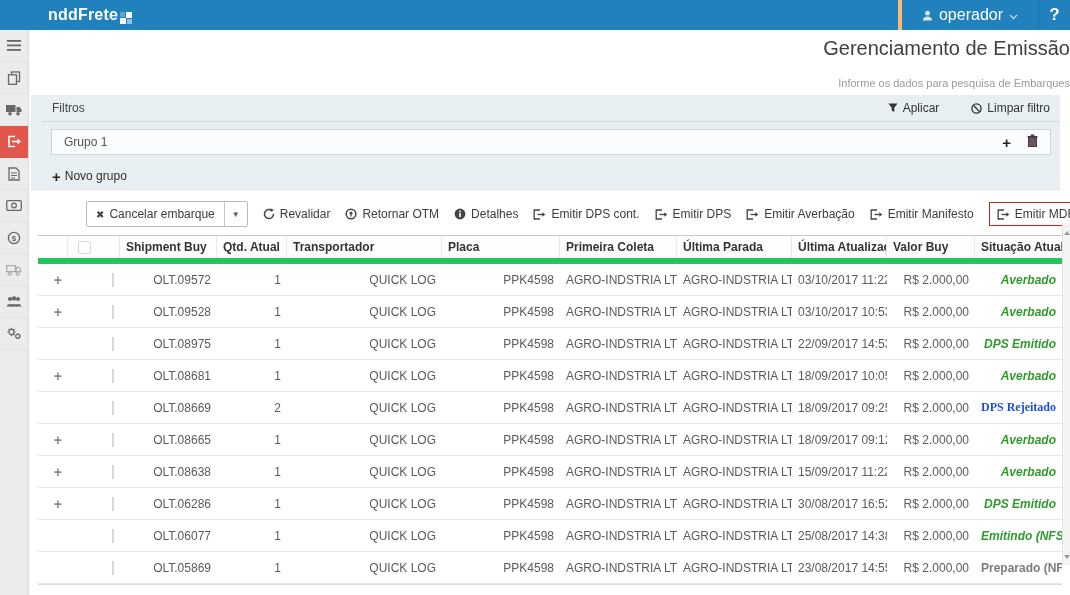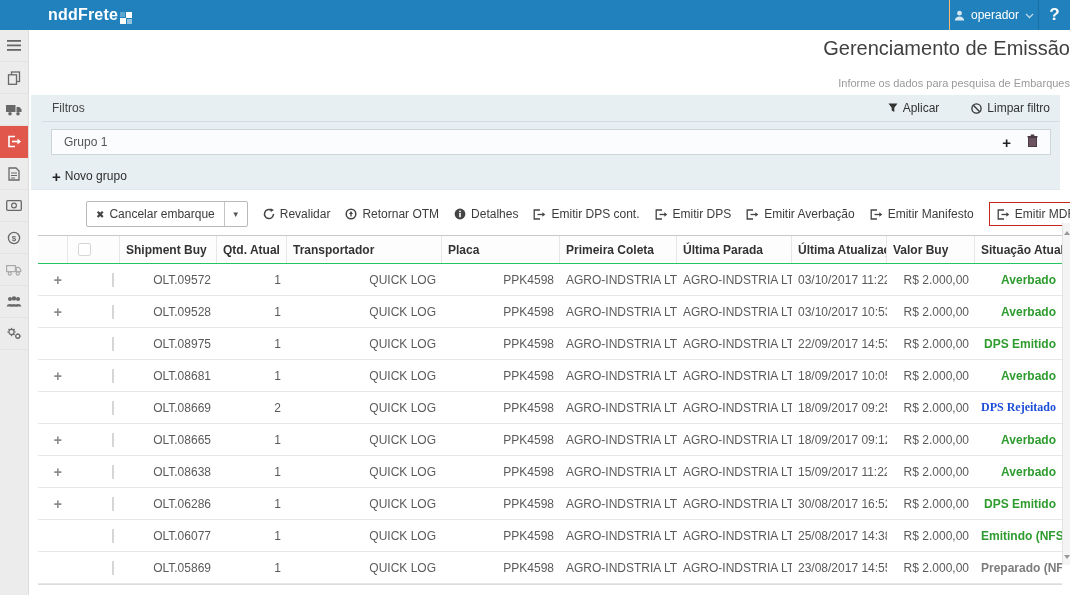--- a/index.html
+++ b/index.html
@@ -11,22 +11,22 @@
     background:#2181bc; color:#fff; display:flex; align-items:center; }
   .logo { margin-left:48px; font-size:16px; font-weight:bold; letter-spacing:.2px;
     display:flex; align-items:flex-end; }
   .logo-mark { width:12px; height:12px; margin-left:2px; margin-top:-2px; position:relative; }
   .logo-mark i { position:absolute; display:block; }
   .logo-mark .a { left:0; top:0; width:5px; height:5px; background:#5ea6cf; }
   .logo-mark .b { left:6px; top:0; width:6px; height:6px; background:#ffffff; }
   .logo-mark .c { left:0; top:6px; width:6px; height:6px; background:#ffffff; }
   .logo-mark .d { left:7px; top:7px; width:5px; height:5px; background:#8fc3e0; }
   .topbar-right { margin-left:auto; display:flex; align-items:stretch; height:100%; }
-  .user-menu { display:flex; align-items:center; gap:6px; padding:0 4px;
-    border-left:1px solid #fdba74; font-size:12px; cursor:pointer; }
+  .user-menu { display:flex; align-items:center; gap:6px; padding:0 20px;
+    border-left:4px solid #fdba74; font-size:16px; cursor:pointer; }
   .help-btn { width:32px; display:flex; align-items:center; justify-content:center;
     border-left:1px solid #1c6fa3; font-size:17px; font-weight:bold; cursor:pointer; }
 
   
   .sidebar { position:absolute; left:0; top:30px; width:29px; height:565px;
     background:#ececec; border-right:1px solid #dcdcdc; }
   .nav-item { width:100%; height:32px; display:flex; align-items:center; justify-content:center;
     border-bottom:1px solid #e3e3e3; color:#686868; cursor:pointer; }
   .nav-item svg { display:block; }
   .nav-item.active { background:#e2574b; color:#fff; border-bottom-color:#e2574b; }
@@ -61,35 +61,35 @@
   .btn-main { display:flex; align-items:center; gap:5px; padding:0 9px; font-size:12px; color:#3c3c3c; }
   .btn-caret { display:flex; align-items:center; padding:0 7px; border-left:1px solid #c4c4c4;
     font-size:8px; color:#555; }
   .x-glyph { font-size:10px; color:#444; }
   .mdfe-highlight { border:1px solid #c3271b; padding:4px 7px; }
   .tico { color:#4a4a4a; display:inline-flex; }
 
   
   .table-wrap { margin:7px 8px 0 9px; border-top:1px solid #c9c9c9; border-bottom:1px solid #dcdcdc; }
   .tr { display:flex; align-items:center; }
-  .thead { height:28px; border-bottom:1px solid #22c55e; background:#fdfdfd; }
+  .thead { height:28px; border-bottom:6px solid #22c55e; background:#fdfdfd; }
   .th { font-size:12px; font-weight:bold; color:#333; padding:0 6px; height:100%;
     display:flex; align-items:center; gap:4px; border-right:1px solid #e7e7e7; overflow:hidden;
     white-space:nowrap; cursor:pointer; }
   .th:last-child { border-right:none; }
   .row { height:32px; border-bottom:1px solid #e6e6e6; }
   .td { font-size:12px; color:#5a5a5a; padding:0 6px; overflow:hidden; white-space:nowrap; }
   .c0{width:30px;} .c1{width:52px;} .c2{width:97px;} .c3{width:70px;} .c4{width:155px;}
   .c5{width:118px;} .c6{width:117px;} .c7{width:115px;} .c8{width:95px;} .c9{width:88px;}
   .c10{flex:1; min-width:0;}
   .expand-btn { color:#8a8a8a; font-size:14px; font-weight:bold; cursor:pointer; padding-left:4px; }
   .checkbox { width:13px; height:13px; border:1px solid #d6d6d6; border-radius:2px;
     background:#fff; margin-left:4px; cursor:pointer; }
   .status { font-weight:bold; }
-  .st-green { color:#2f9b2f; } .st-red { color:#1d4ed8;font-family:Liberation Serif, serif; } .st-gray { color:#7c7c7c; }
+  .st-green { color:#2f9b2f;font-style:italic; } .st-red { color:#1d4ed8;font-family:Liberation Serif, serif; } .st-gray { color:#7c7c7c; }
 
   
   .vscroll { position:absolute; right:0; top:223px; width:8px; height:342px;
     background:#f4f4f4; border-left:1px solid #e3e3e3; }
   .vscroll .up, .vscroll .down { position:absolute; left:1px; width:0; height:0;
     border-left:3px solid transparent; border-right:3px solid transparent; }
   .vscroll .up { top:8px; border-bottom:4px solid #999; }
   .vscroll .down { bottom:6px; border-top:4px solid #999; }
   .pagination-bar { margin:16px 8px 0 9px; height:3px; background:#ebebeb; position:relative; }
   .page-active-stub { position:absolute; left:57px; top:0; width:27px; height:3px; background:#3f51b5; }

